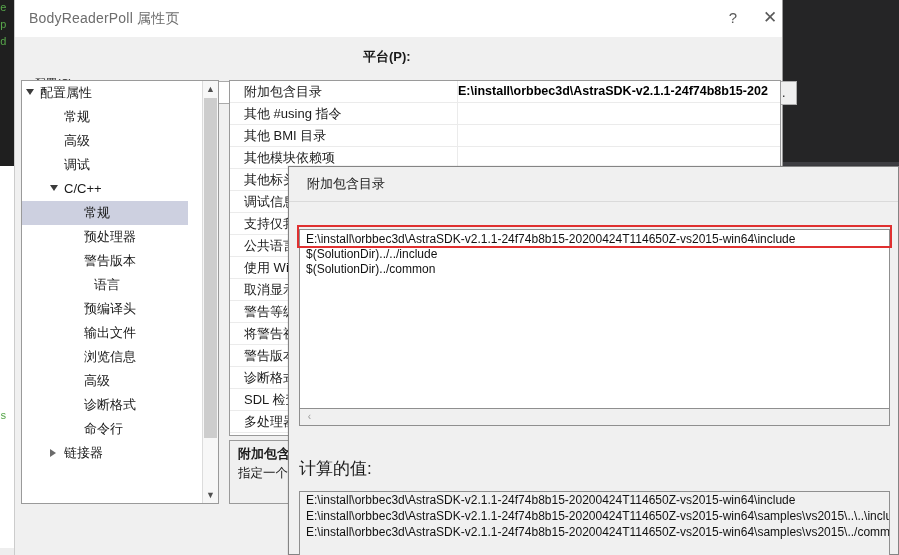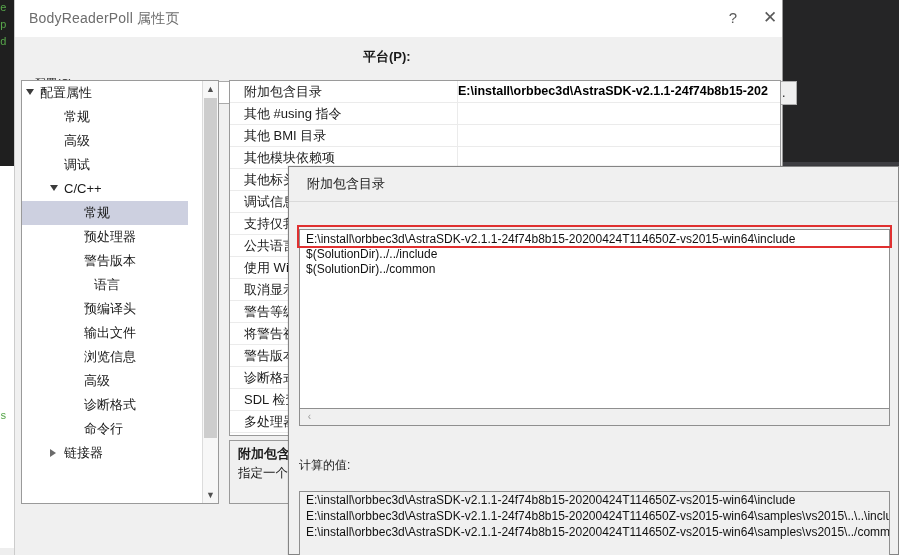--- a/index.html
+++ b/index.html
@@ -226,21 +226,21 @@
     position: absolute; left: 10px; top: 34px; width: 591px; height: 70px;
     background: #f0f0f0; border: 1px solid #8f8f8f; box-sizing: border-box;
     overflow: hidden;
   }
   .sd-calcline {
     height: 16px; line-height: 16px; font-size: 12px; color: #111;
     padding-left: 6px; white-space: nowrap;
   }
   
   .sd-lower { position: absolute; left: 0; top: 290px; right: 0; height: 99px; }
-  .sd-lower .lbl { position: absolute; left: 10px; top: 0; font-size: 12px; color:#1a1a1a; }
+  .sd-lower .lbl { position: absolute; left: 10px; top: 0; font-size: 17px; color:#1a1a1a; }
 </style>
 </head>
 <body>
 
 <div id="root">
 
   <div class="bg-editor">
     <div class="bg-dark-strip"></div>
     <div class="bg-dark-strip2"></div>
     <div class="bg-white-band"></div>

